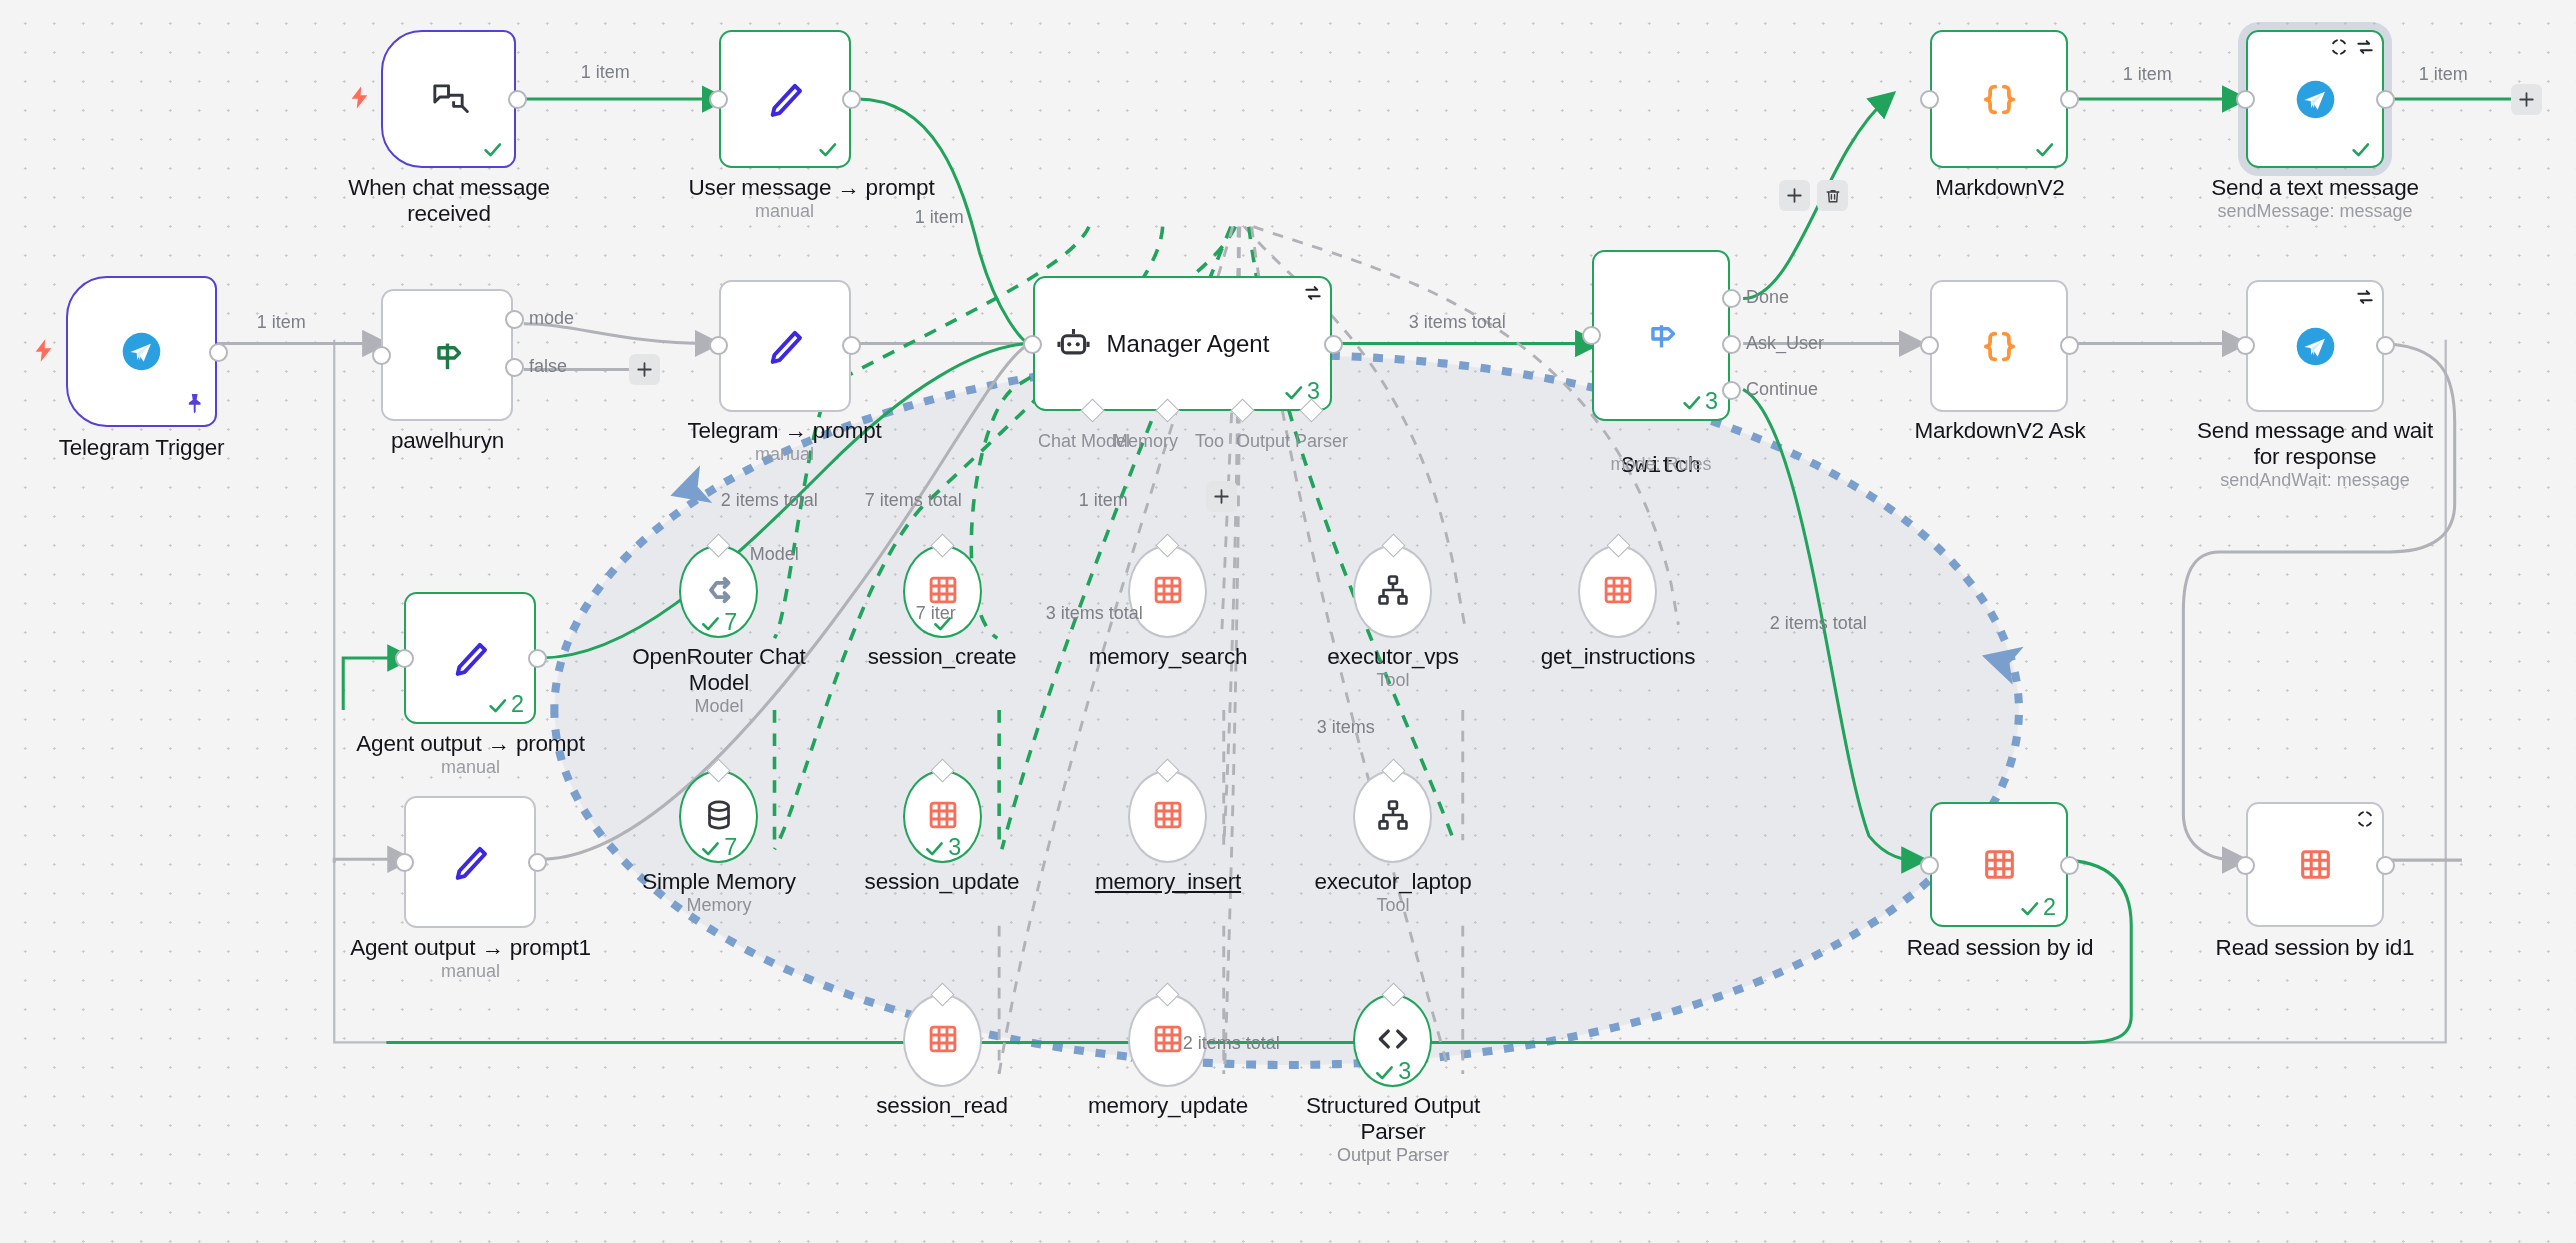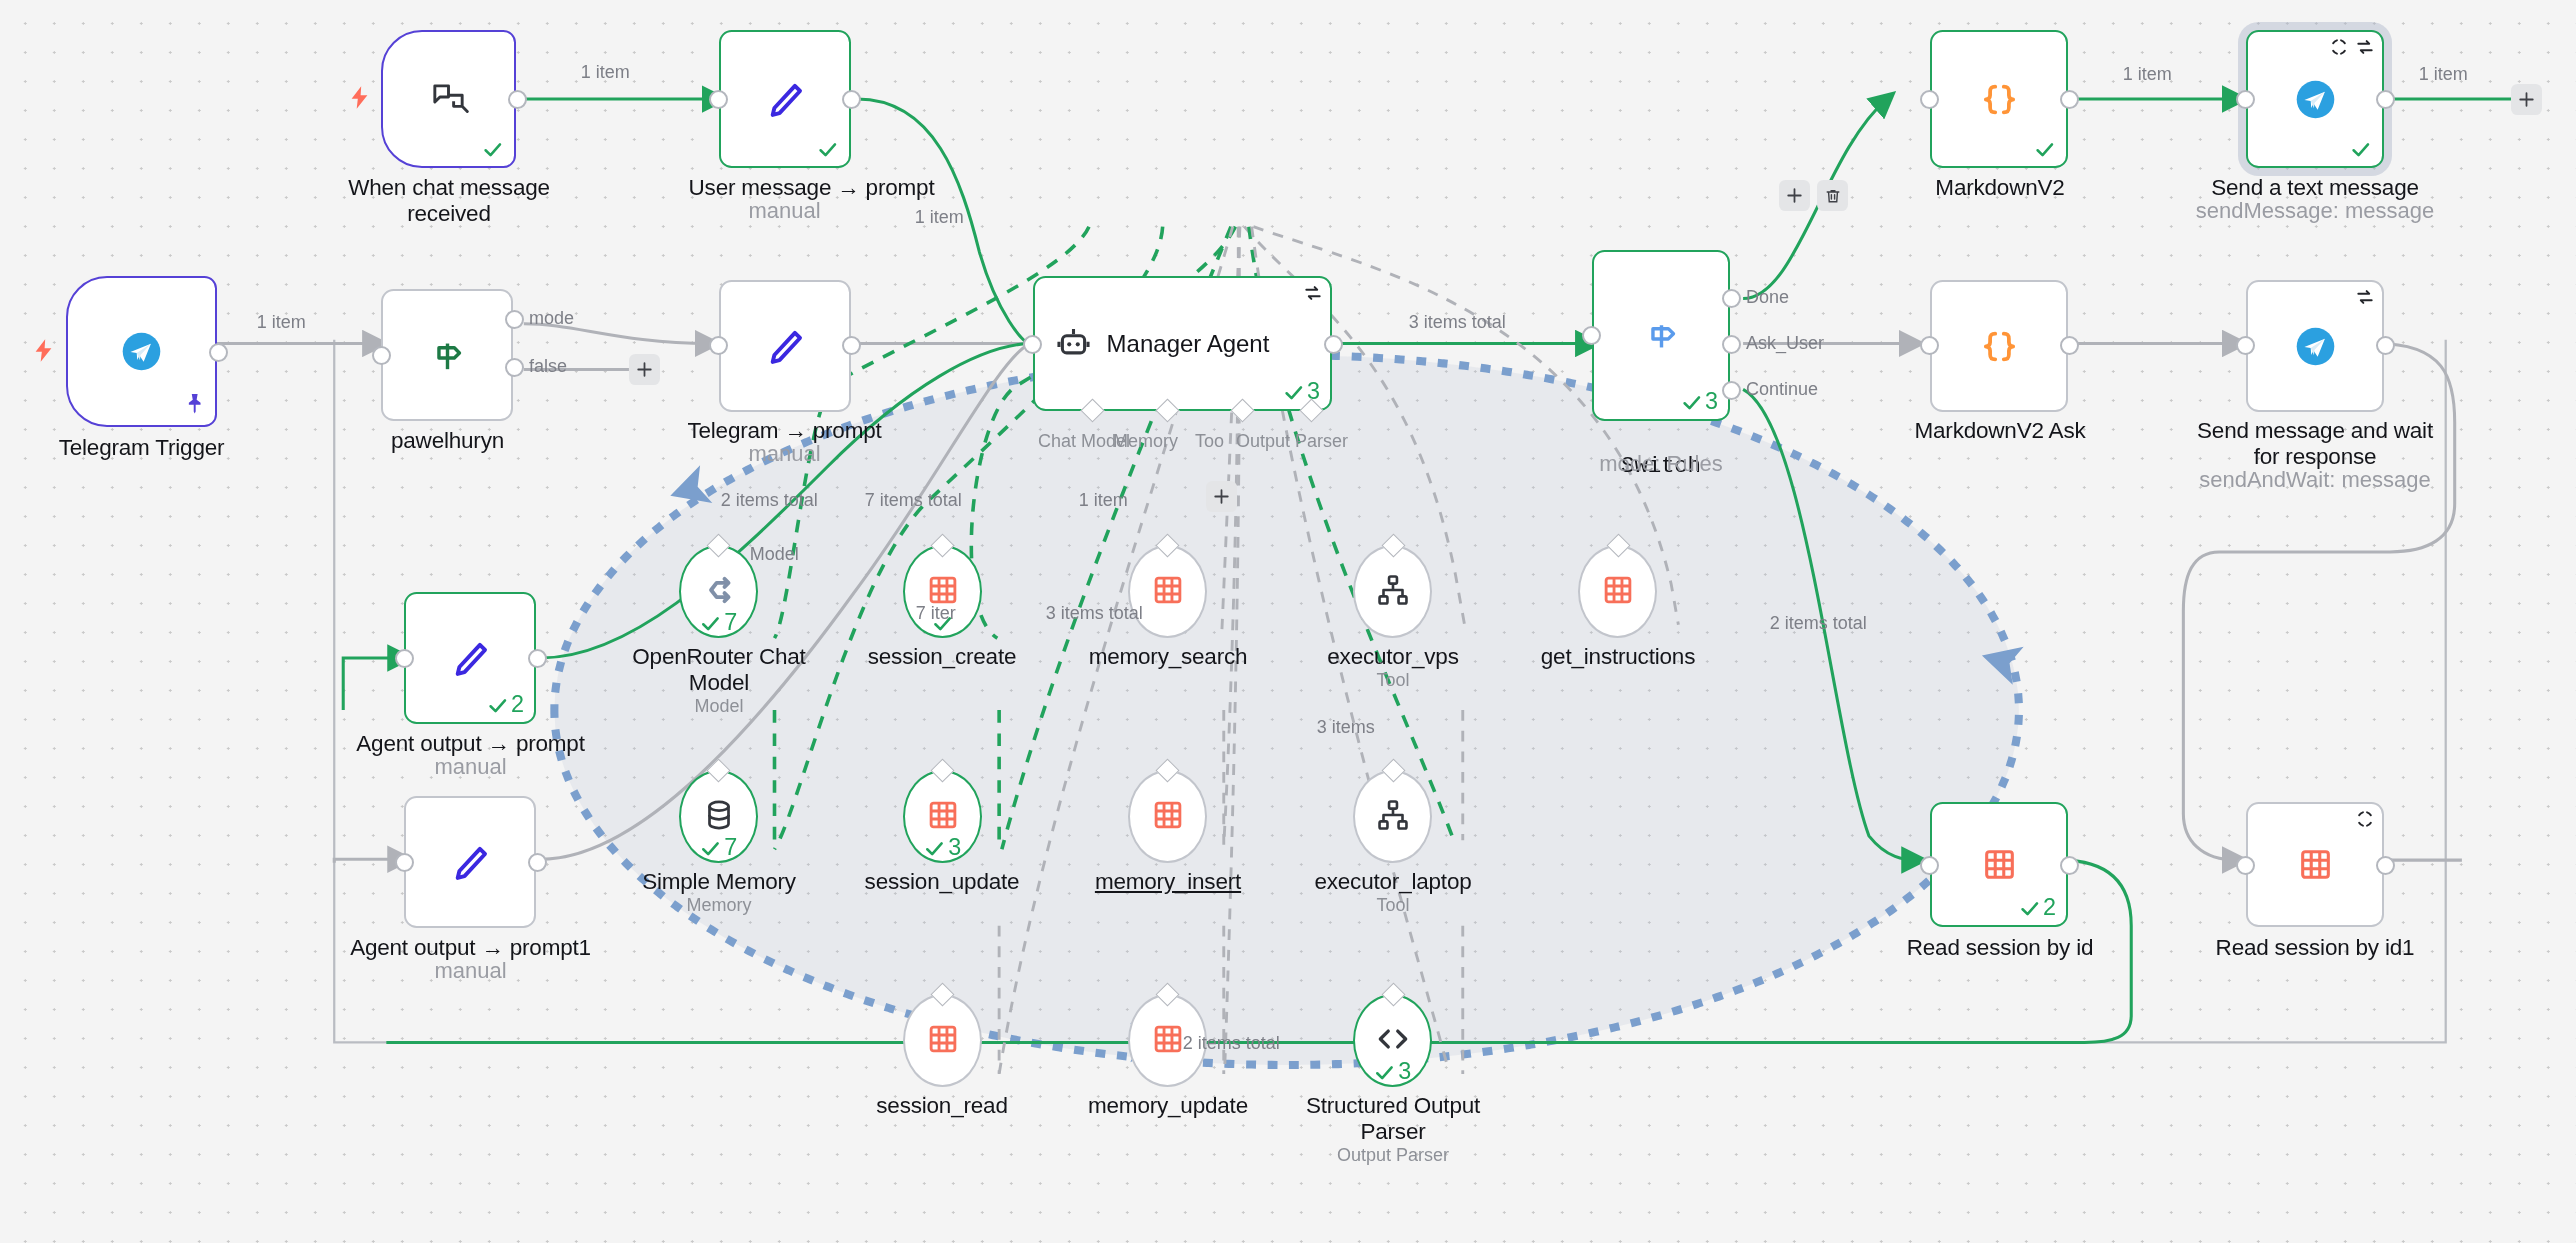--- a/index.html
+++ b/index.html
@@ -39,21 +39,21 @@
     color: #14151a;
     font-size: 22.5px;
     line-height: 26px;
     letter-spacing: -0.2px;
     white-space: pre-line;
   }
   .node-sub {
     position: absolute;
     text-align: center;
     color: #9a9ca3;
-    font-size: 22px;
+    font-size: 18px;
     line-height: 20.7px;
   }
 
   
   .chk {
     position: absolute;
     right: 10px; bottom: 5.4px;
     display: flex; align-items: flex-end; gap: 2.7px;
     color: #21a35c; font-size: 23.4px; line-height: 23.4px;
   }

